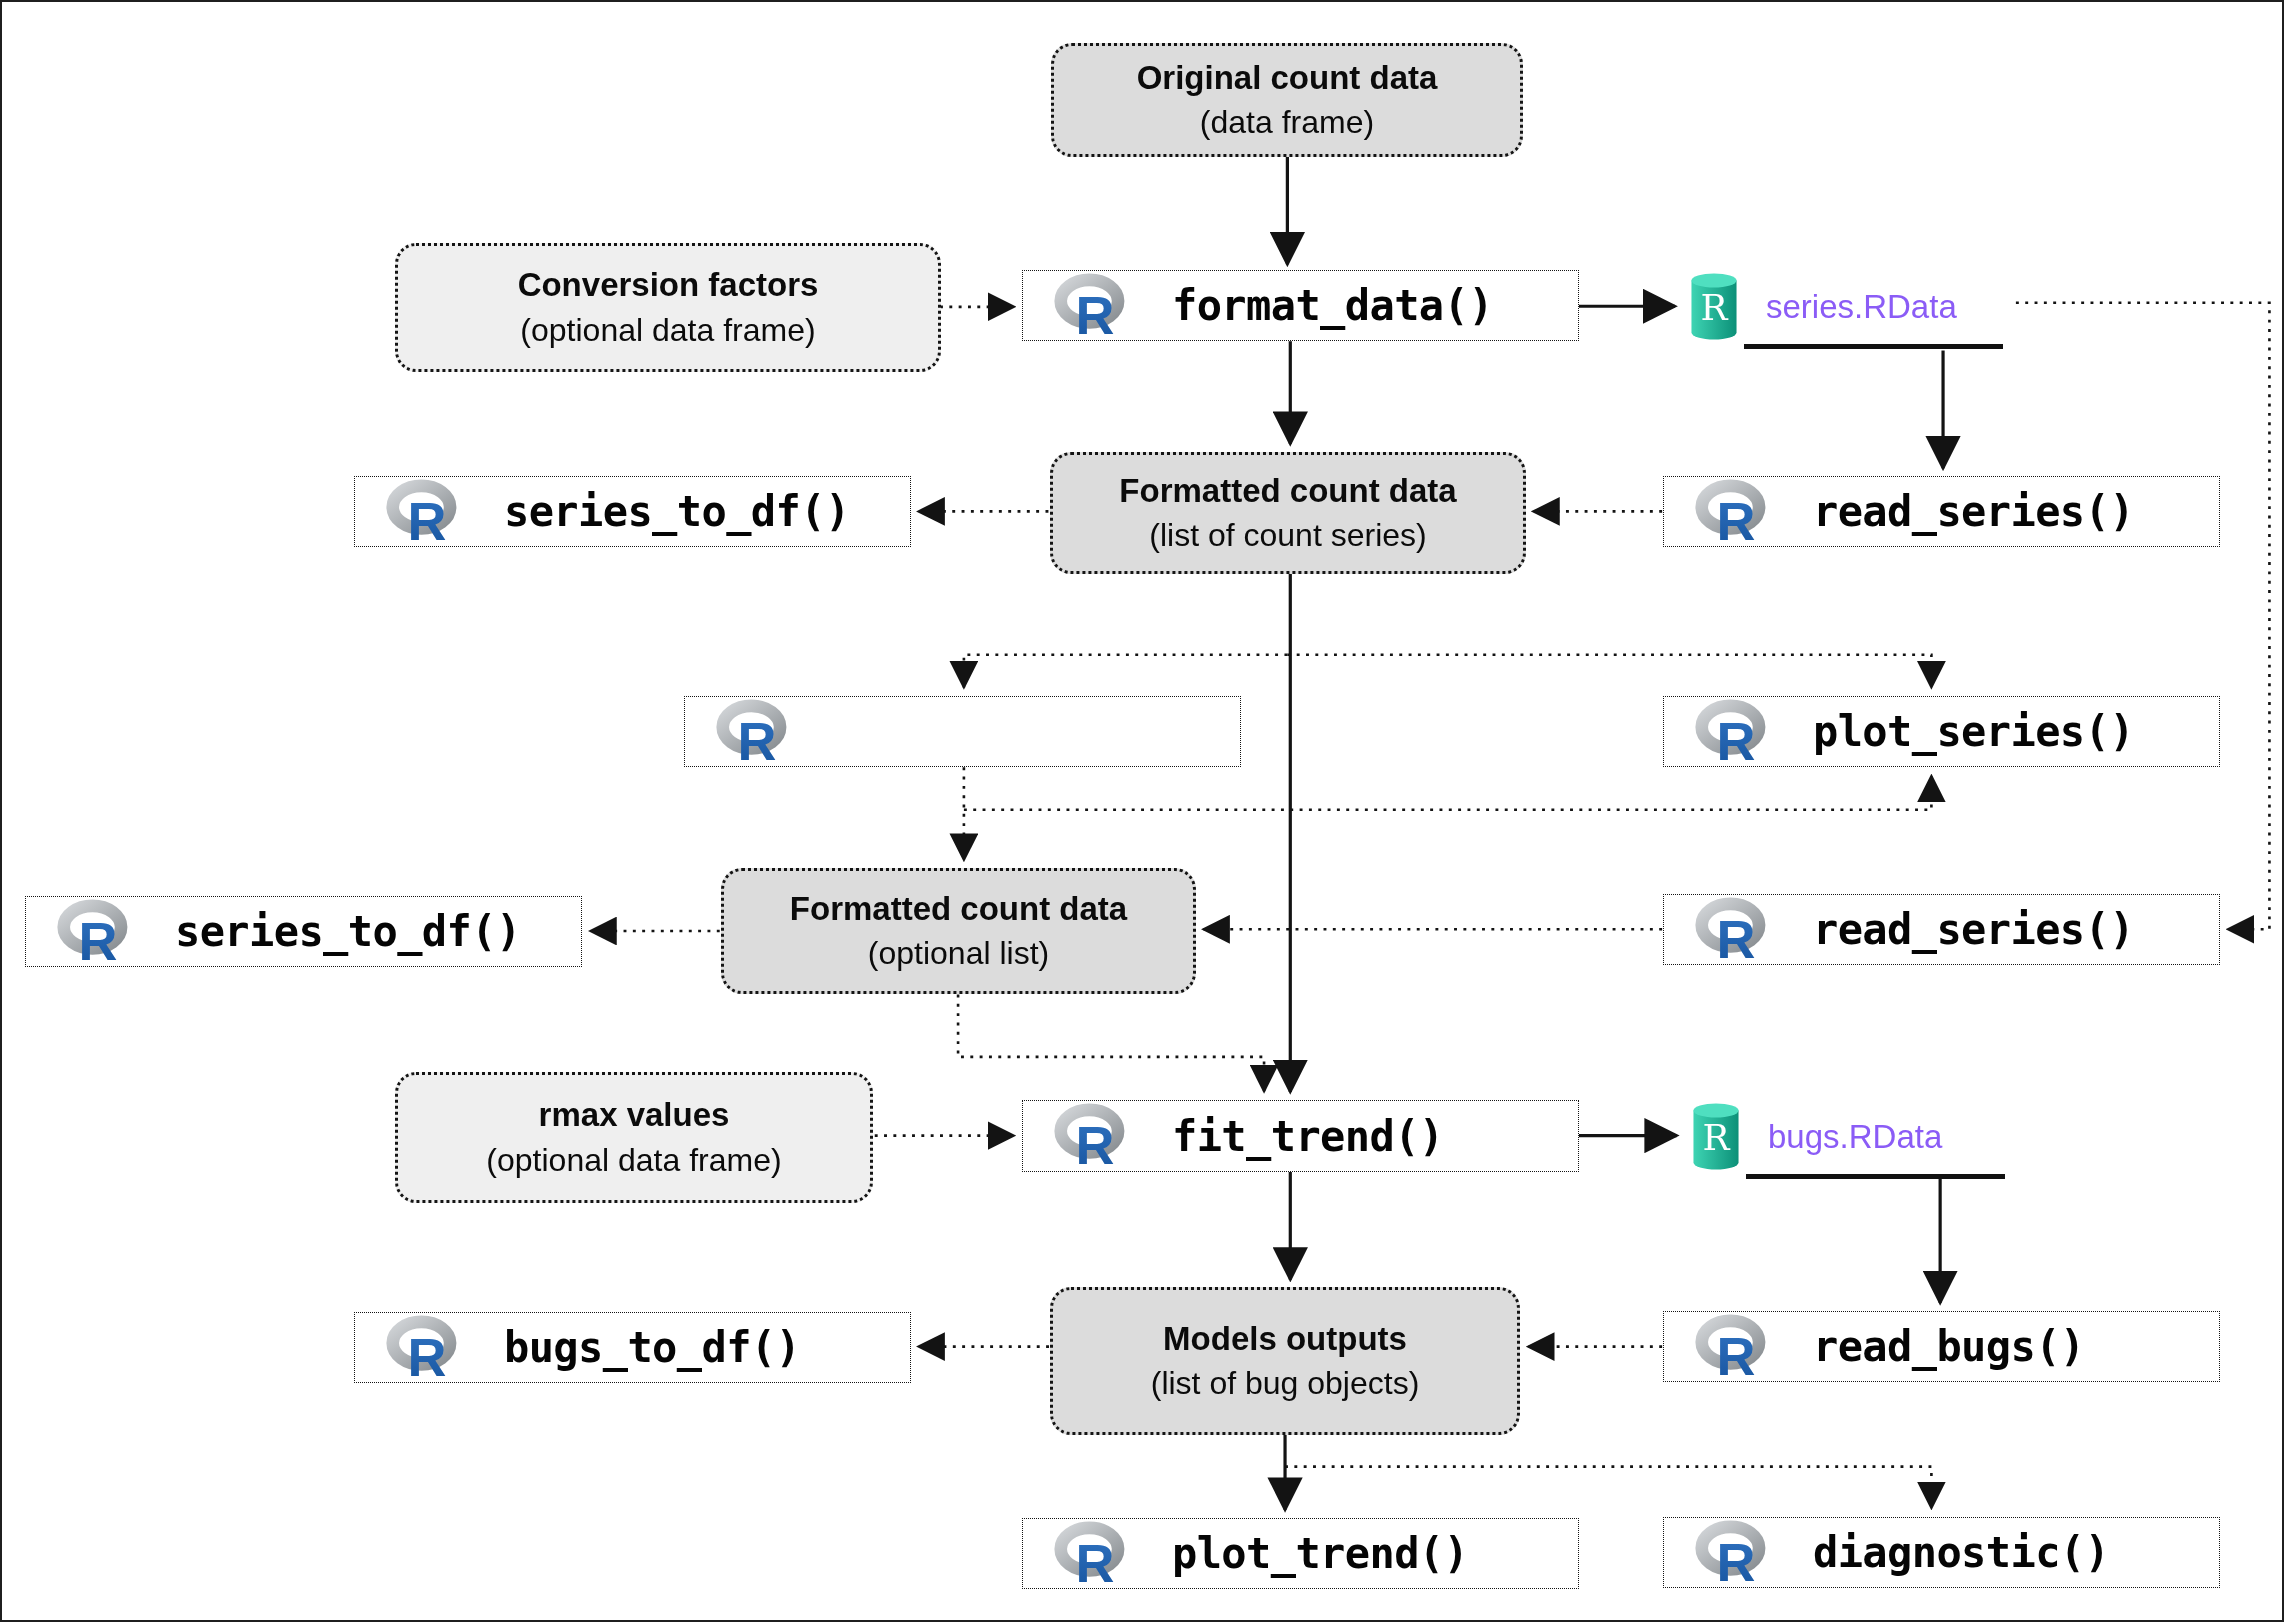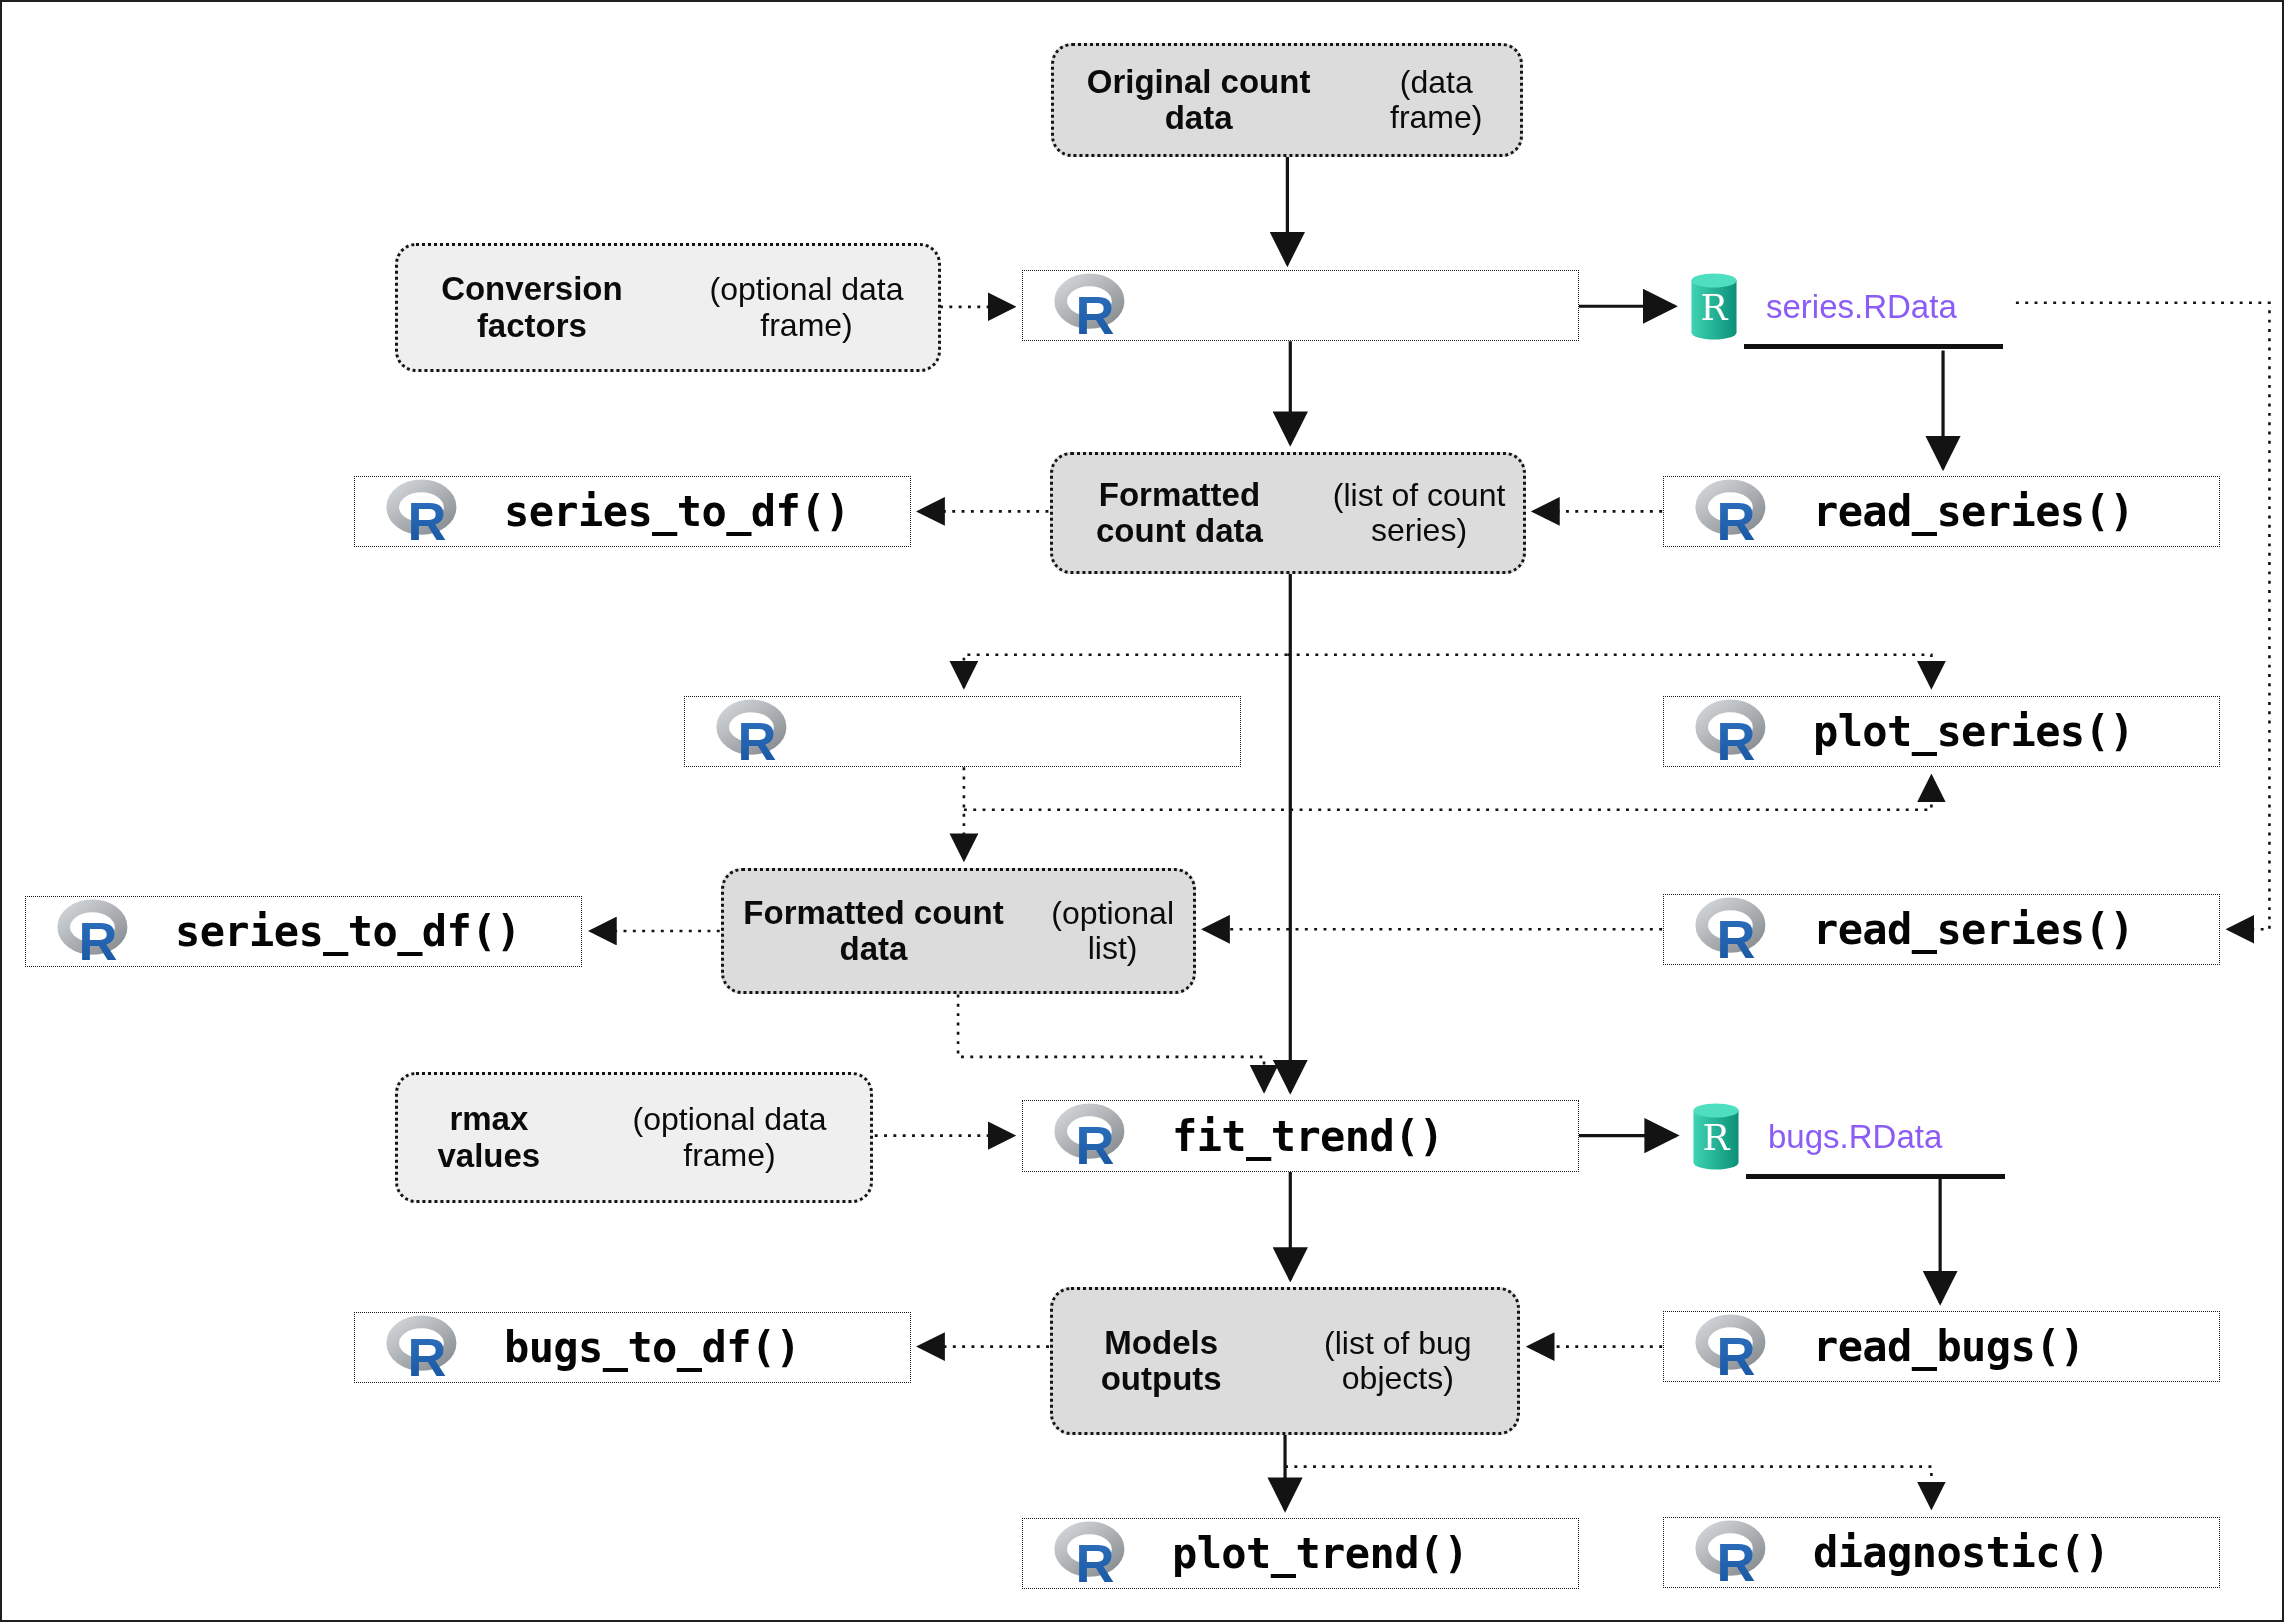--- a/index.html
+++ b/index.html
@@ -11,21 +11,21 @@
     border:2.9px solid #1f1f1f;
     overflow:hidden;
     font-family:"Liberation Sans",sans-serif;
   }
   #wires{position:absolute;left:0;top:0;width:2284px;height:1622px;z-index:1;}
   .node{position:absolute;box-sizing:border-box;z-index:2;}
   .data-box{
     background:#dcdcdc;
     border:3.5px dotted #141414;
     border-radius:21px;
-    display:flex;flex-direction:row;align-items:center;justify-content:center;
+    display:flex;flex-direction:column;align-items:center;justify-content:center;
     gap:9.3px;text-align:center;color:#0b0b0b;
   }
   .data-box.optional{background:#efefef;}
   .data-box .t{font-weight:bold;font-size:33px;line-height:1.1;}
   .data-box .s{font-weight:400;font-size:32px;line-height:1.1;}
   .fn-box{
     background:#ffffff;
     border:1.7px dotted #141414;
     display:flex;align-items:center;
     padding-left:30px;gap:37px;
@@ -102,20 +102,21 @@
     <div class="s">(optional data frame)</div>
   </div>
 
   <div class="node fn-box" style="left:1020px;top:268px;width:557px;height:71px;">
     <span class="rlogo">
         <svg viewBox="0 0 140 115" xmlns="http://www.w3.org/2000/svg">
           <ellipse cx="62" cy="49" rx="50" ry="37" fill="none" stroke="url(#ggrad)" stroke-width="22"></ellipse>
           <text x="38" y="106" font-family="Liberation Sans, sans-serif" font-weight="bold" font-size="94" fill="url(#bgrad)">R</text>
         </svg>
       </span>
+    <span class="code">format_data()</span>
   </div>
 
   <div class="node file-node" style="left:1686px;top:269px;">
     <span class="rdata-icon">
         <svg viewBox="0 0 90 122" xmlns="http://www.w3.org/2000/svg">
           <path d="M6,16 v90 a39,12 0 0 0 78 0 v-90 z" fill="url(#tgrad)"></path>
           <ellipse cx="45" cy="16" rx="39" ry="12" fill="#4fdfc0"></ellipse>
           <text x="45" y="85" text-anchor="middle" font-family="DejaVu Serif, serif" font-size="62" fill="#ffffff">R</text>
         </svg>
       </span>

